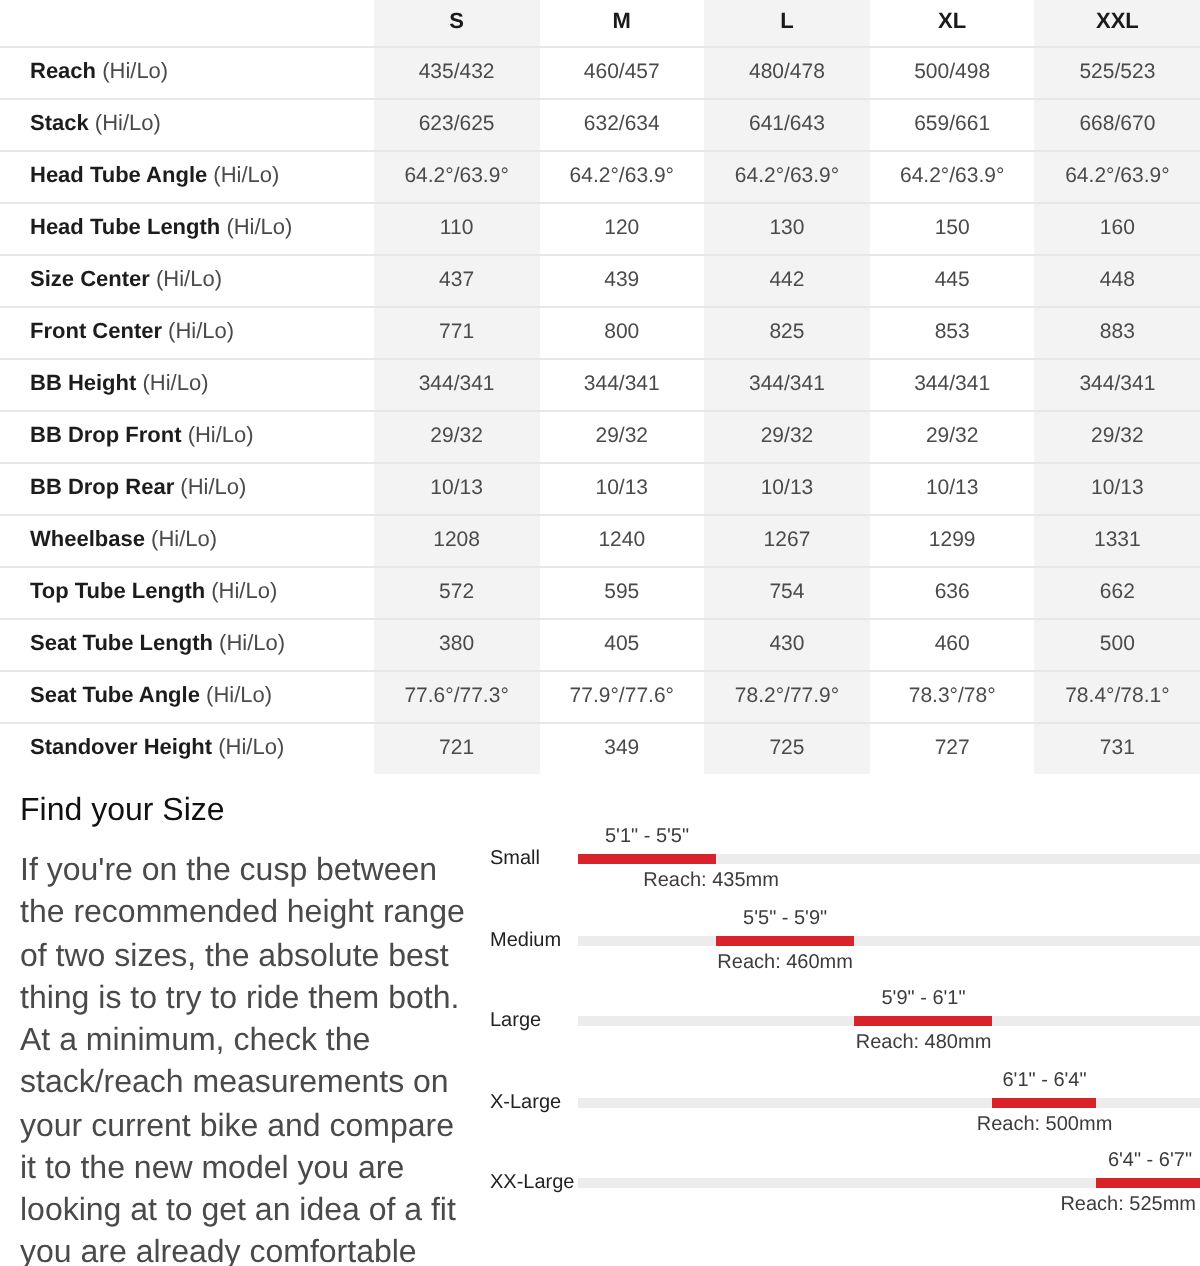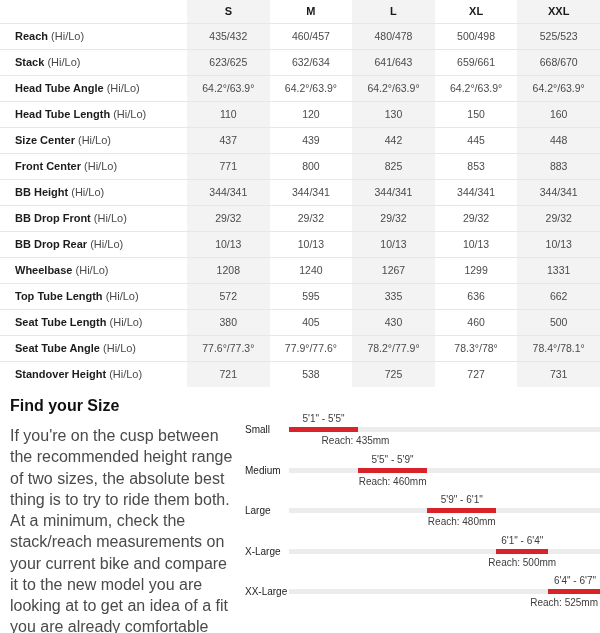--- a/index.html
+++ b/index.html
@@ -29,21 +29,21 @@
   tbody tr { border-bottom: 1px solid var(--row-border); }
   tbody tr:last-child { border-bottom: none; }
   tbody td { height: 26px; vertical-align: middle; padding: 0; }
   td.label-cell { padding-left: 15px; text-align: left; font-size: 11px; white-space: nowrap; }
   .lbl-name { font-weight: bold; color: #1c1c1c; }
   .lbl-suffix { color: #4a4a4a; }
   td.val-cell { text-align: center; font-size: 10.5px; color: #4a4a4a; }
 
   
   .find-size { padding: 8px 0 0 10px; }
-  .fs-heading { margin: 2px 0 10px 0; font-size: 16px; font-weight: bold; color: #111; }
+  .fs-heading { margin: 2px 0 10px 0; font-size: 16px; font-weight: normal; color: #111; }
   .fs-content { display: flex; }
   .fs-desc {
     width: 225px; margin: 0 10px 0 0; flex: none;
     font-size: 16px; line-height: 1.33; color: #4a4a4a;
   }
   .size-chart { flex: 1; margin-top: -14px; }
   .chart-row { position: relative; height: 40.6px; }
   .size-label {
     position: absolute; left: 0; top: 13px;
     font-size: 10px; font-weight: normal; color: #222; white-space: nowrap;
@@ -166,21 +166,21 @@
           <td class="val-cell">1208</td>
           <td class="val-cell">1240</td>
           <td class="val-cell">1267</td>
           <td class="val-cell">1299</td>
           <td class="val-cell">1331</td>
         </tr>
         <tr>
           <td class="label-cell"><span class="lbl-name">Top Tube Length</span><span class="lbl-suffix"> (Hi/Lo)</span></td>
           <td class="val-cell">572</td>
           <td class="val-cell">595</td>
-          <td class="val-cell">335</td>
+          <td class="val-cell">754</td>
           <td class="val-cell">636</td>
           <td class="val-cell">662</td>
         </tr>
         <tr>
           <td class="label-cell"><span class="lbl-name">Seat Tube Length</span><span class="lbl-suffix"> (Hi/Lo)</span></td>
           <td class="val-cell">380</td>
           <td class="val-cell">405</td>
           <td class="val-cell">430</td>
           <td class="val-cell">460</td>
           <td class="val-cell">500</td>
@@ -189,21 +189,21 @@
           <td class="label-cell"><span class="lbl-name">Seat Tube Angle</span><span class="lbl-suffix"> (Hi/Lo)</span></td>
           <td class="val-cell">77.6°/77.3°</td>
           <td class="val-cell">77.9°/77.6°</td>
           <td class="val-cell">78.2°/77.9°</td>
           <td class="val-cell">78.3°/78°</td>
           <td class="val-cell">78.4°/78.1°</td>
         </tr>
         <tr>
           <td class="label-cell"><span class="lbl-name">Standover Height</span><span class="lbl-suffix"> (Hi/Lo)</span></td>
           <td class="val-cell">721</td>
-          <td class="val-cell">538</td>
+          <td class="val-cell">349</td>
           <td class="val-cell">725</td>
           <td class="val-cell">727</td>
           <td class="val-cell">731</td>
         </tr>
       </tbody>
   </table>
 
   <section class="find-size">
     <h2 class="fs-heading">Find your Size</h2>
     <div class="fs-content">

